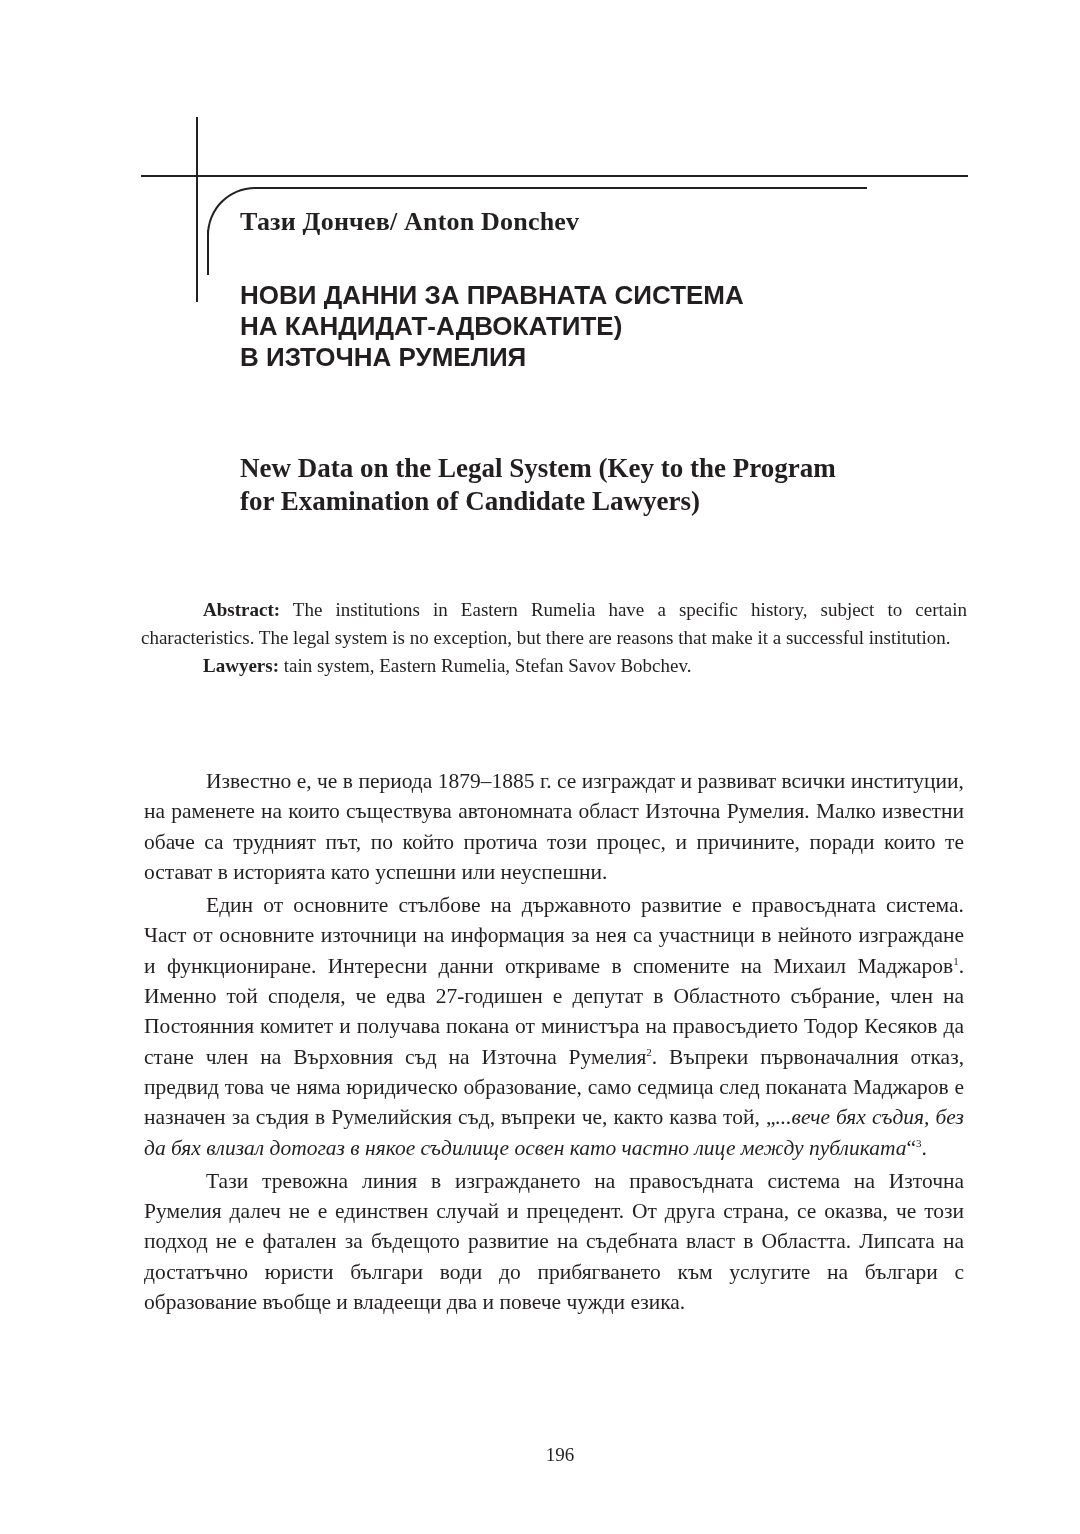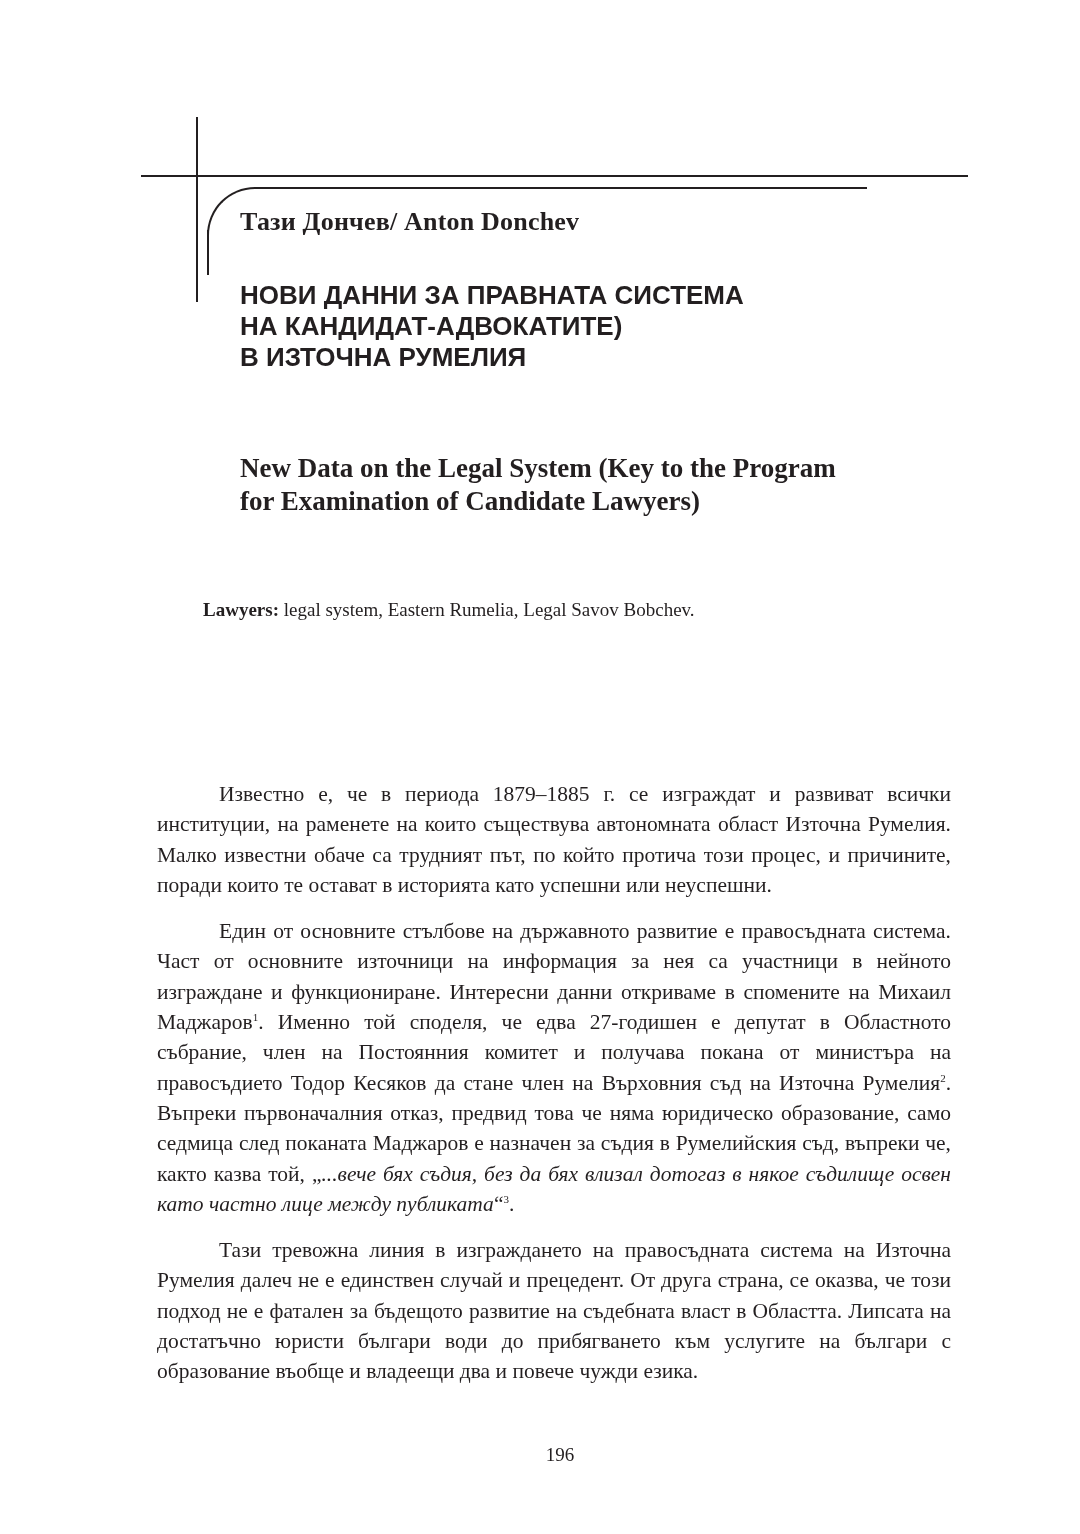--- a/index.html
+++ b/index.html
@@ -14,21 +14,21 @@
     .title-bg div { white-space: nowrap; }
     .title-en { position: absolute; left: 240px; top: 452px; font-family: "Liberation Serif", serif;
                 font-weight: bold; font-size: 27px; line-height: 33px; }
     .title-en div { white-space: nowrap; }
     .abstract { position: absolute; left: 141px; top: 596px; width: 826px; font-family: "Liberation Serif", serif;
                 font-size: 19px; line-height: 28px; text-align: justify; }
     .abstract p { margin: 0; text-indent: 62px; }
     .abstract b { font-weight: bold; }
     .body-text { position: absolute; left: 141px; top: 763px; width: 826px; font-family: "Liberation Serif", serif;
                  font-size: 21.5px; line-height: 30.3px; text-align: justify; hyphens: manual; }
-    .body-text p { margin: 16px; text-indent: 62px; }
+    .body-text p { margin: 3px; text-indent: 62px; }
     .body-text i { font-style: italic; }
     sup { font-size: 11px; line-height: 0; vertical-align: super; }
     .page-num { position: absolute; left: 0; width: 1080px; top: 1444px; text-align: center;
                 font-family: "Liberation Serif", serif; font-size: 19px; padding-left: 20px; }
   </style>
 </head>
 <body>
 
 <div class="deco" style="left:196px; top:117px; width:2px; height:185px;"></div>
 <div class="deco" style="left:141px; top:175px; width:827px; height:2px;"></div>
@@ -43,21 +43,22 @@
   <div>НА КАНДИДАТ-АДВОКАТИТЕ)</div>
   <div>В ИЗТОЧНА РУМЕЛИЯ</div>
 </div>
 
 <div class="title-en">
   <div>New Data on the Legal System (Key to the Program</div>
   <div>for Examination of Candidate Lawyers)</div>
 </div>
 
 <div class="abstract">
-  <p><b>Lawyers:</b><span> legal system, Eastern Rumelia, Legal Savov Bobchev.</span></p>
+  <p><b>Abstract:</b><span> The institutions in Eastern Rumelia have a specific history, subject to cer­tain characteristics. The legal system is no exception, but there are reasons that make it a successful institution.</span></p>
+  <p><b>Lawyers:</b><span> tain system, Eastern Rumelia, Stefan Savov Bobchev.</span></p>
 </div>
 
 <div class="body-text">
   <p>Известно е, че в периода 1879–1885 г. се изграждат и развиват всички институции, на раменете на които съществува автономната област Източна Ру­мелия. Малко известни обаче са трудният път, по който протича този процес, и причините, поради които те остават в историята като успешни или неуспешни.</p>
   <p><span>Един от основните стълбове на държавното развитие е правосъдната система. Част от основните източници на информация за нея са участници в нейното изграждане и функциониране. Интересни данни откриваме в споме­ните на Михаил Маджаров</span><sup>1</sup><span>. Именно той споделя, че едва 27-годишен е депу­тат в Областното събрание, член на Постоянния комитет и получава покана от министъра на правосъдието Тодор Кесяков да стане член на Върховния съд на Източна Румелия</span><sup>2</sup><span>. Въпреки първоначалния отказ, предвид това че няма юри­дическо образование, само седмица след поканата Маджаров е назначен за съдия в Румелийския съд, въпреки че, както казва той, „</span><i>...вече бях съдия, без да бях влизал дотогаз в някое съдилище освен като частно лице между пуб­ликата</i><span>“</span><sup>3</sup><span>.</span></p>
   <p>Тази тревожна линия в изграждането на правосъдната система на Из­точна Румелия далеч не е единствен случай и прецедент. От друга страна, се оказва, че този подход не е фатален за бъдещото развитие на съдебната власт в Областта. Липсата на достатъчно юристи българи води до прибягването към услугите на българи с образование въобще и владеещи два и повече чужди езика.</p>
 </div>
 
 <div class="page-num">196</div>
 

